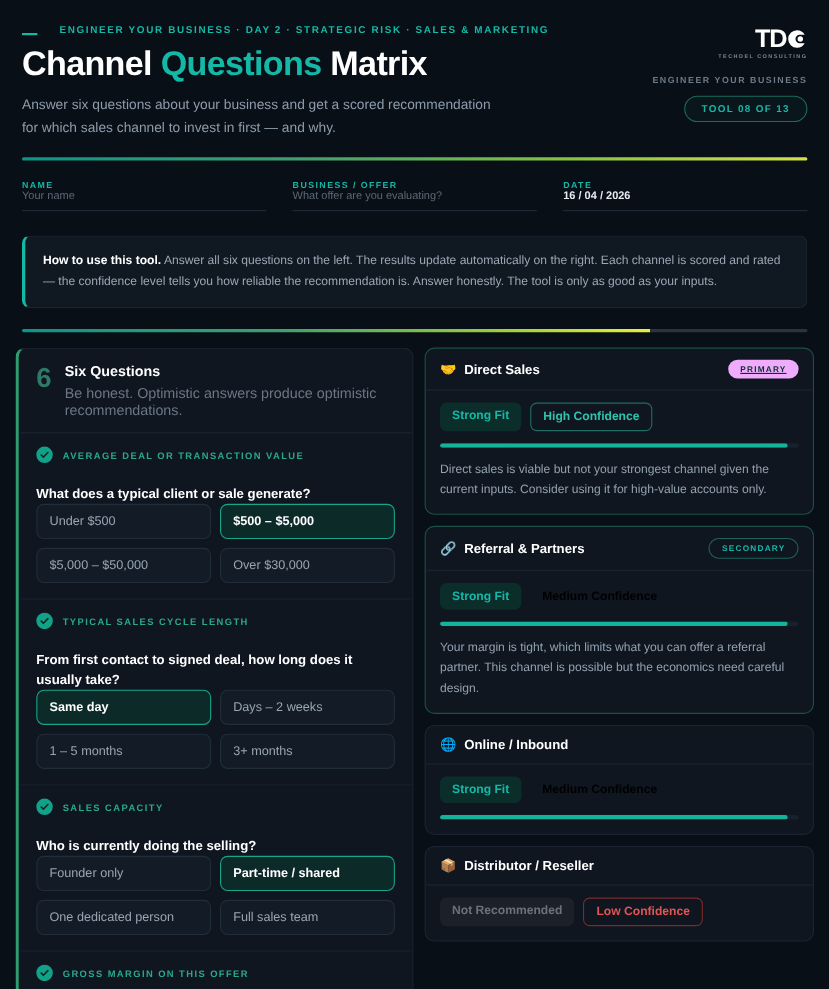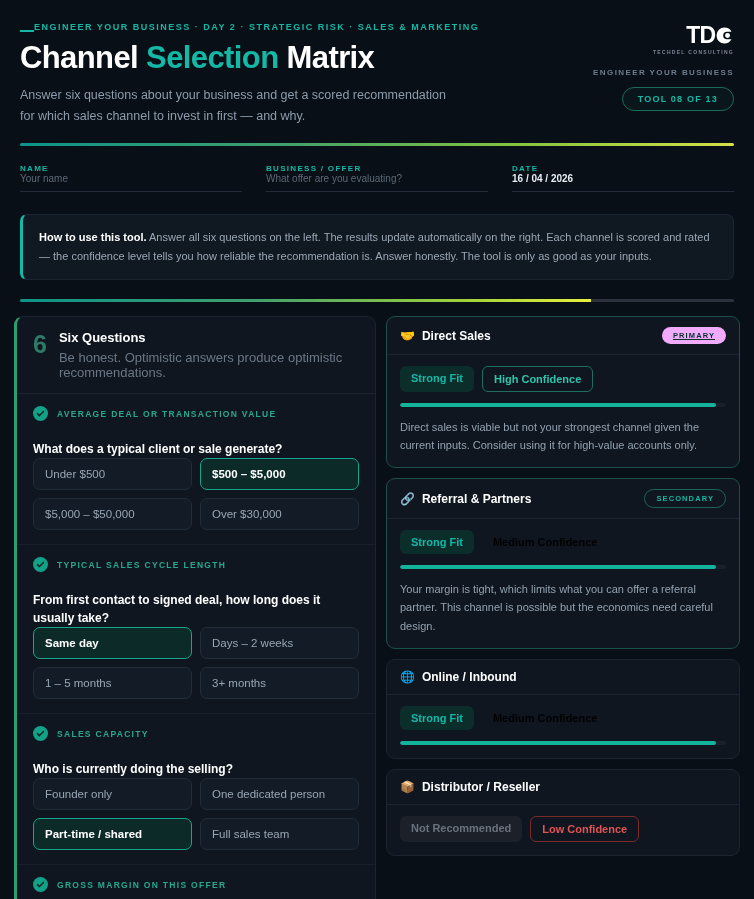--- a/index.html
+++ b/index.html
@@ -6,21 +6,21 @@
   html, body {
     width: 754px; height: 899px;
     background: #090f16;
     font-family: "Liberation Sans", sans-serif;
     overflow: hidden;
   }
   .page { width: 754px; height: 899px; position: relative; overflow: hidden; }
 
   
   .header { padding: 22px 20px 0 20px; position: relative; }
-  .eyebrow { display: flex; align-items: flex-end; gap: 0; }
+  .eyebrow { display: flex; align-items: flex-end; gap: 20px; }
   .eyebrow-dash { width: 14px; height: 2px; background: #14b8a6; display:block; }
   .eyebrow-text {
     color: #14b8a6; font-size: 9px; font-weight: bold;
     letter-spacing: 1.5px; text-transform: uppercase;
   }
   .title { margin-top: 8px; font-size: 31px; font-weight: bold; letter-spacing: -0.6px; }
   .title .w1 { color: #ffffff; }
   .title .w2 { color: #14b8a6; }
   .title .w3 { color: #ffffff; }
   .subtitle {
@@ -159,21 +159,21 @@
 <body>
 
 <div class="page">
 
   <div class="header">
     <div class="eyebrow">
       <span class="eyebrow-dash"></span>
       <span class="eyebrow-text">ENGINEER YOUR BUSINESS · DAY 2 · STRATEGIC RISK · SALES &amp; MARKETING</span>
     </div>
     <div class="title">
-      <span class="w1">Channel </span><span class="w2">Selection</span><span class="w3"> Matrix</span>
+      <span class="w1">Channel </span><span class="w2">Questions</span><span class="w3"> Matrix</span>
     </div>
     <div class="subtitle">Answer six questions about your business and get a scored recommendation for which sales channel to invest in first — and why.</div>
 
     <div class="brand">
       <div class="logo-wrap">
         <div class="logo-mark">
           <span>TD</span>
           <span class="logo-c">
             <svg width="19" height="19" viewBox="0 0 20 20">
               <path d="M10 1.6 A8.4 8.4 0 1 0 10 18.4 A8.4 8.4 0 0 0 17.4 14 L12.6 14 A4 4 0 1 1 12.6 6 L17.4 6 A8.4 8.4 0 0 0 10 1.6 Z" fill="#ffffff"></path>
@@ -262,22 +262,22 @@
                 <span class="check">
                   <svg width="9" height="9" viewBox="0 0 12 12">
                     <path d="M2 6.2 L4.6 8.8 L10 3.2" stroke="#052e27" stroke-width="2" fill="none" stroke-linecap="round" stroke-linejoin="round"></path>
                   </svg>
                 </span>
                 <span class="qcat">SALES CAPACITY</span>
               </div>
               <div class="qtext">Who is currently doing the selling?</div>
               <div class="opts">
                 <div class="opt">Founder only</div>
+                <div class="opt sel">Part-time / shared</div>
                 <div class="opt">One dedicated person</div>
-                <div class="opt sel">Part-time / shared</div>
                 <div class="opt">Full sales team</div>
               </div>
             </div>
             <div class="qblock">
               <div class="qhead">
                 <span class="check">
                   <svg width="9" height="9" viewBox="0 0 12 12">
                     <path d="M2 6.2 L4.6 8.8 L10 3.2" stroke="#052e27" stroke-width="2" fill="none" stroke-linecap="round" stroke-linejoin="round"></path>
                   </svg>
                 </span>

